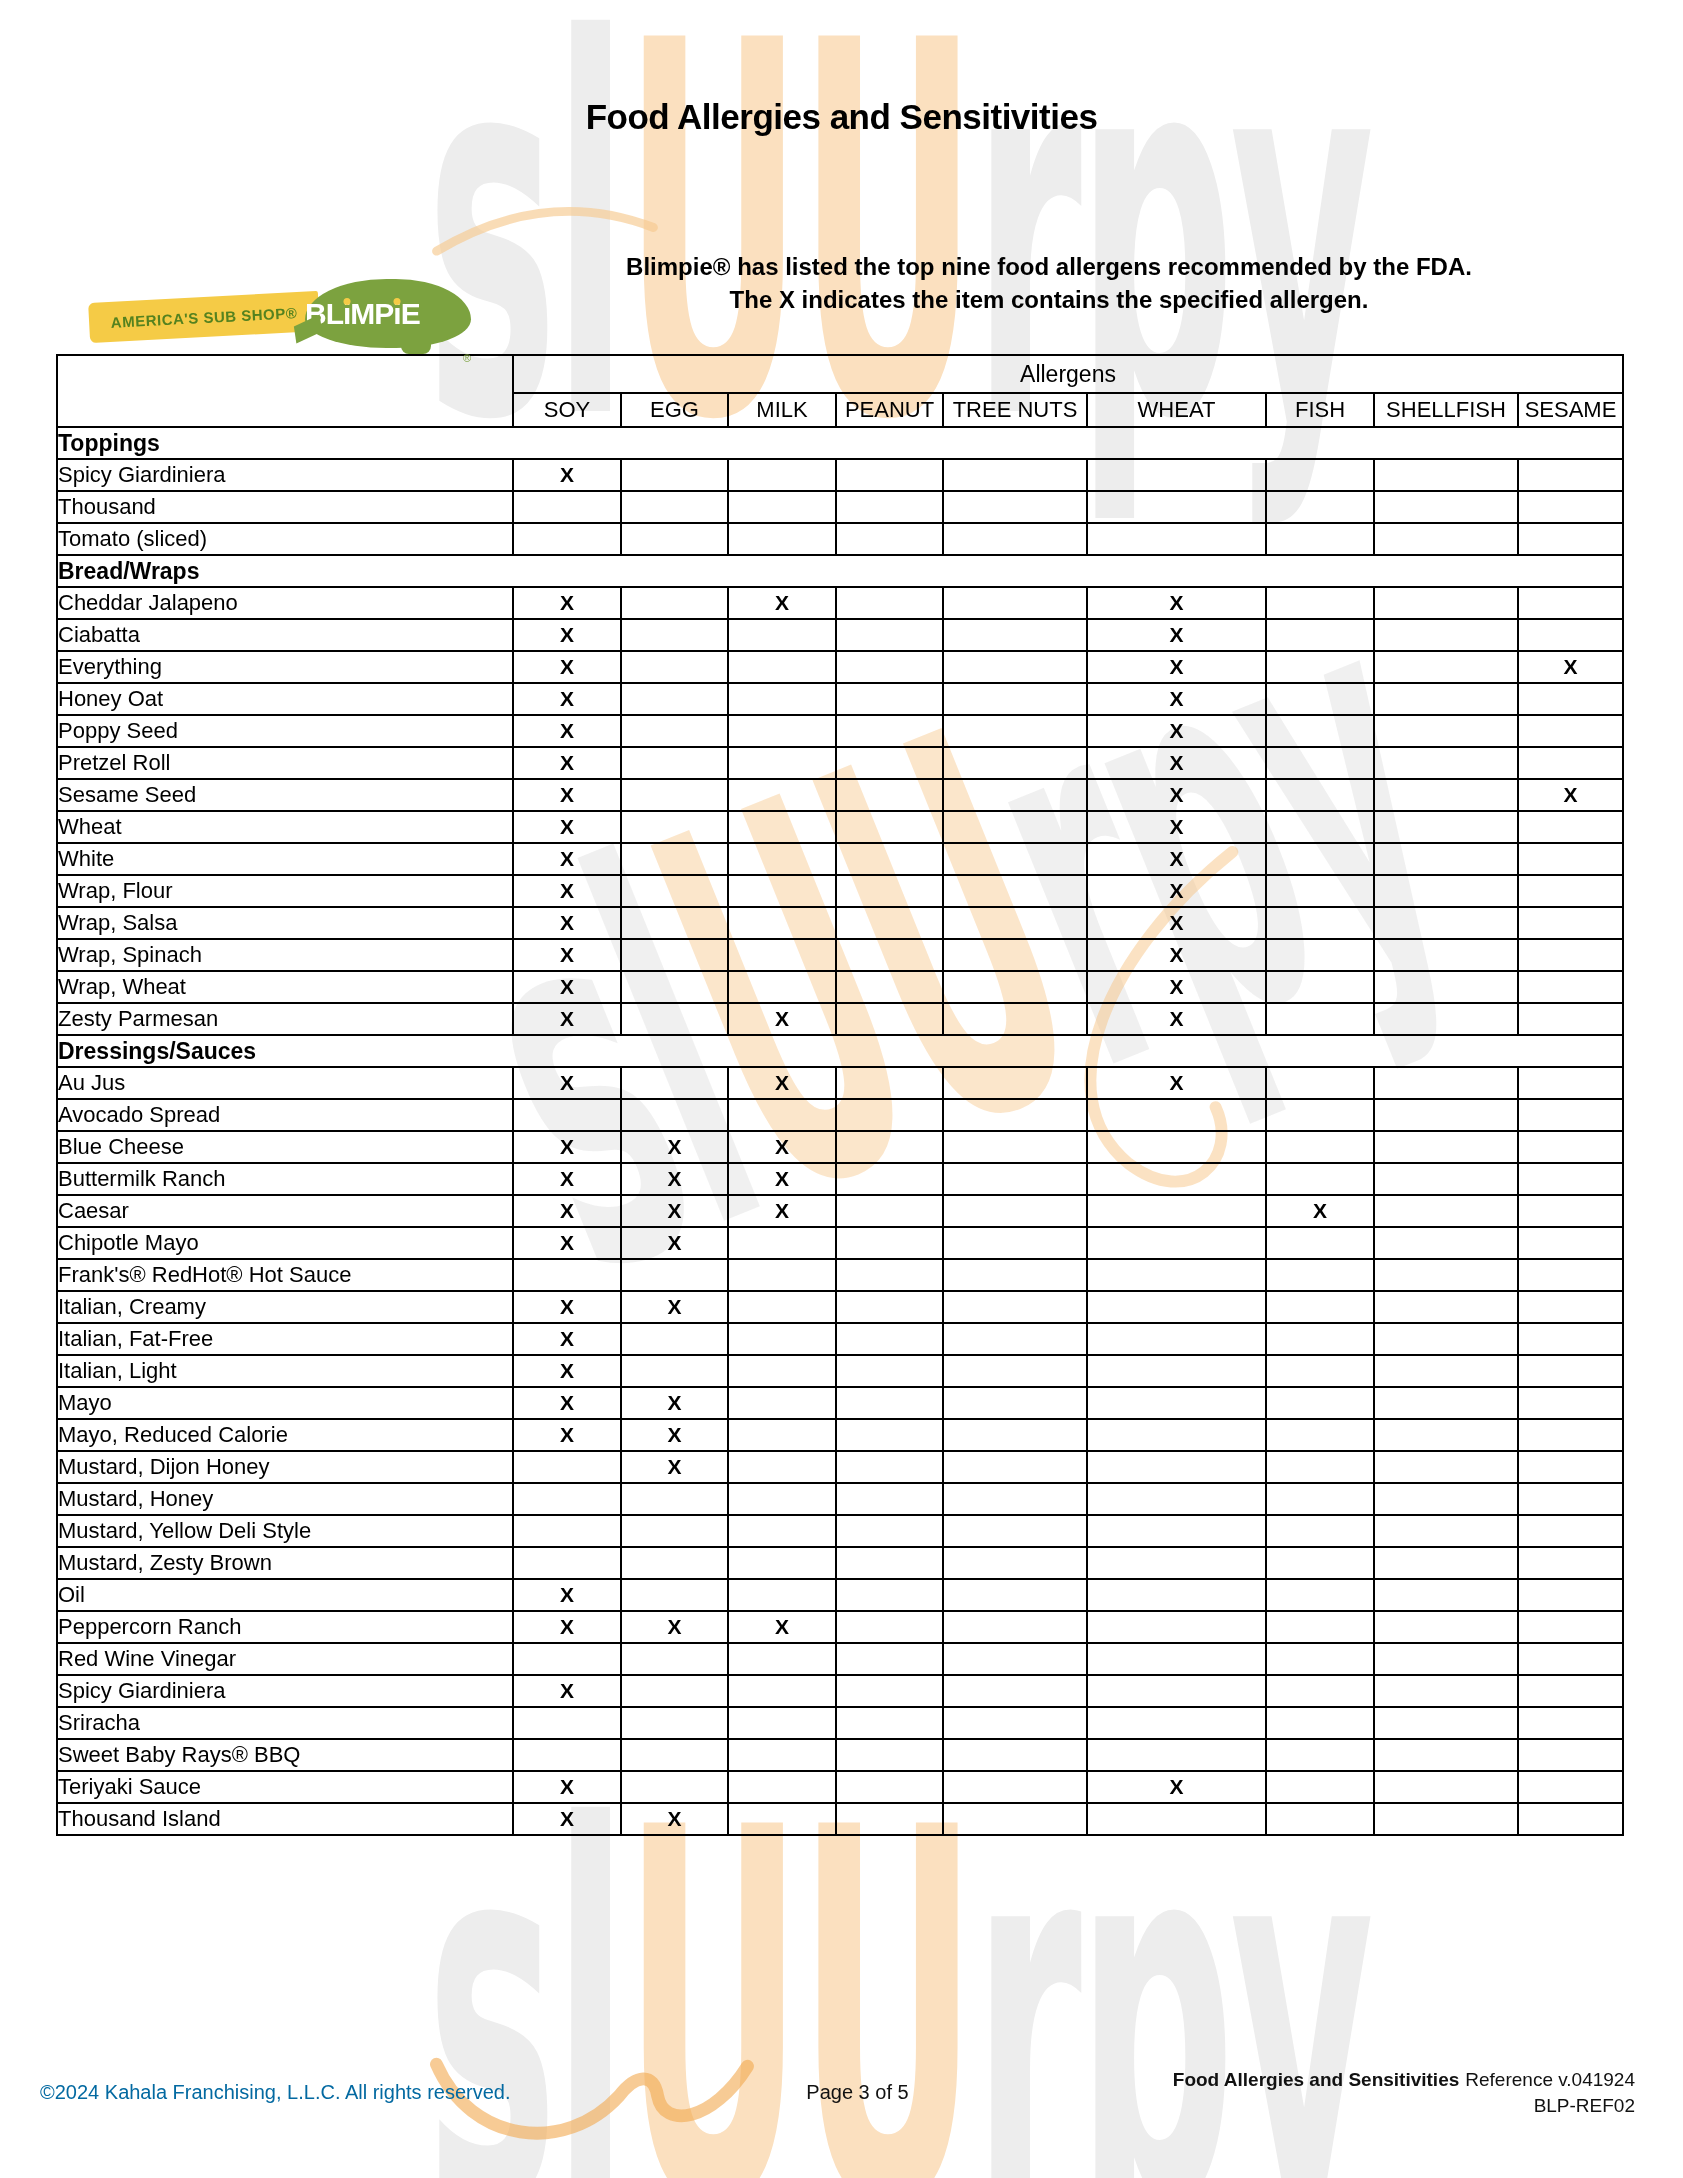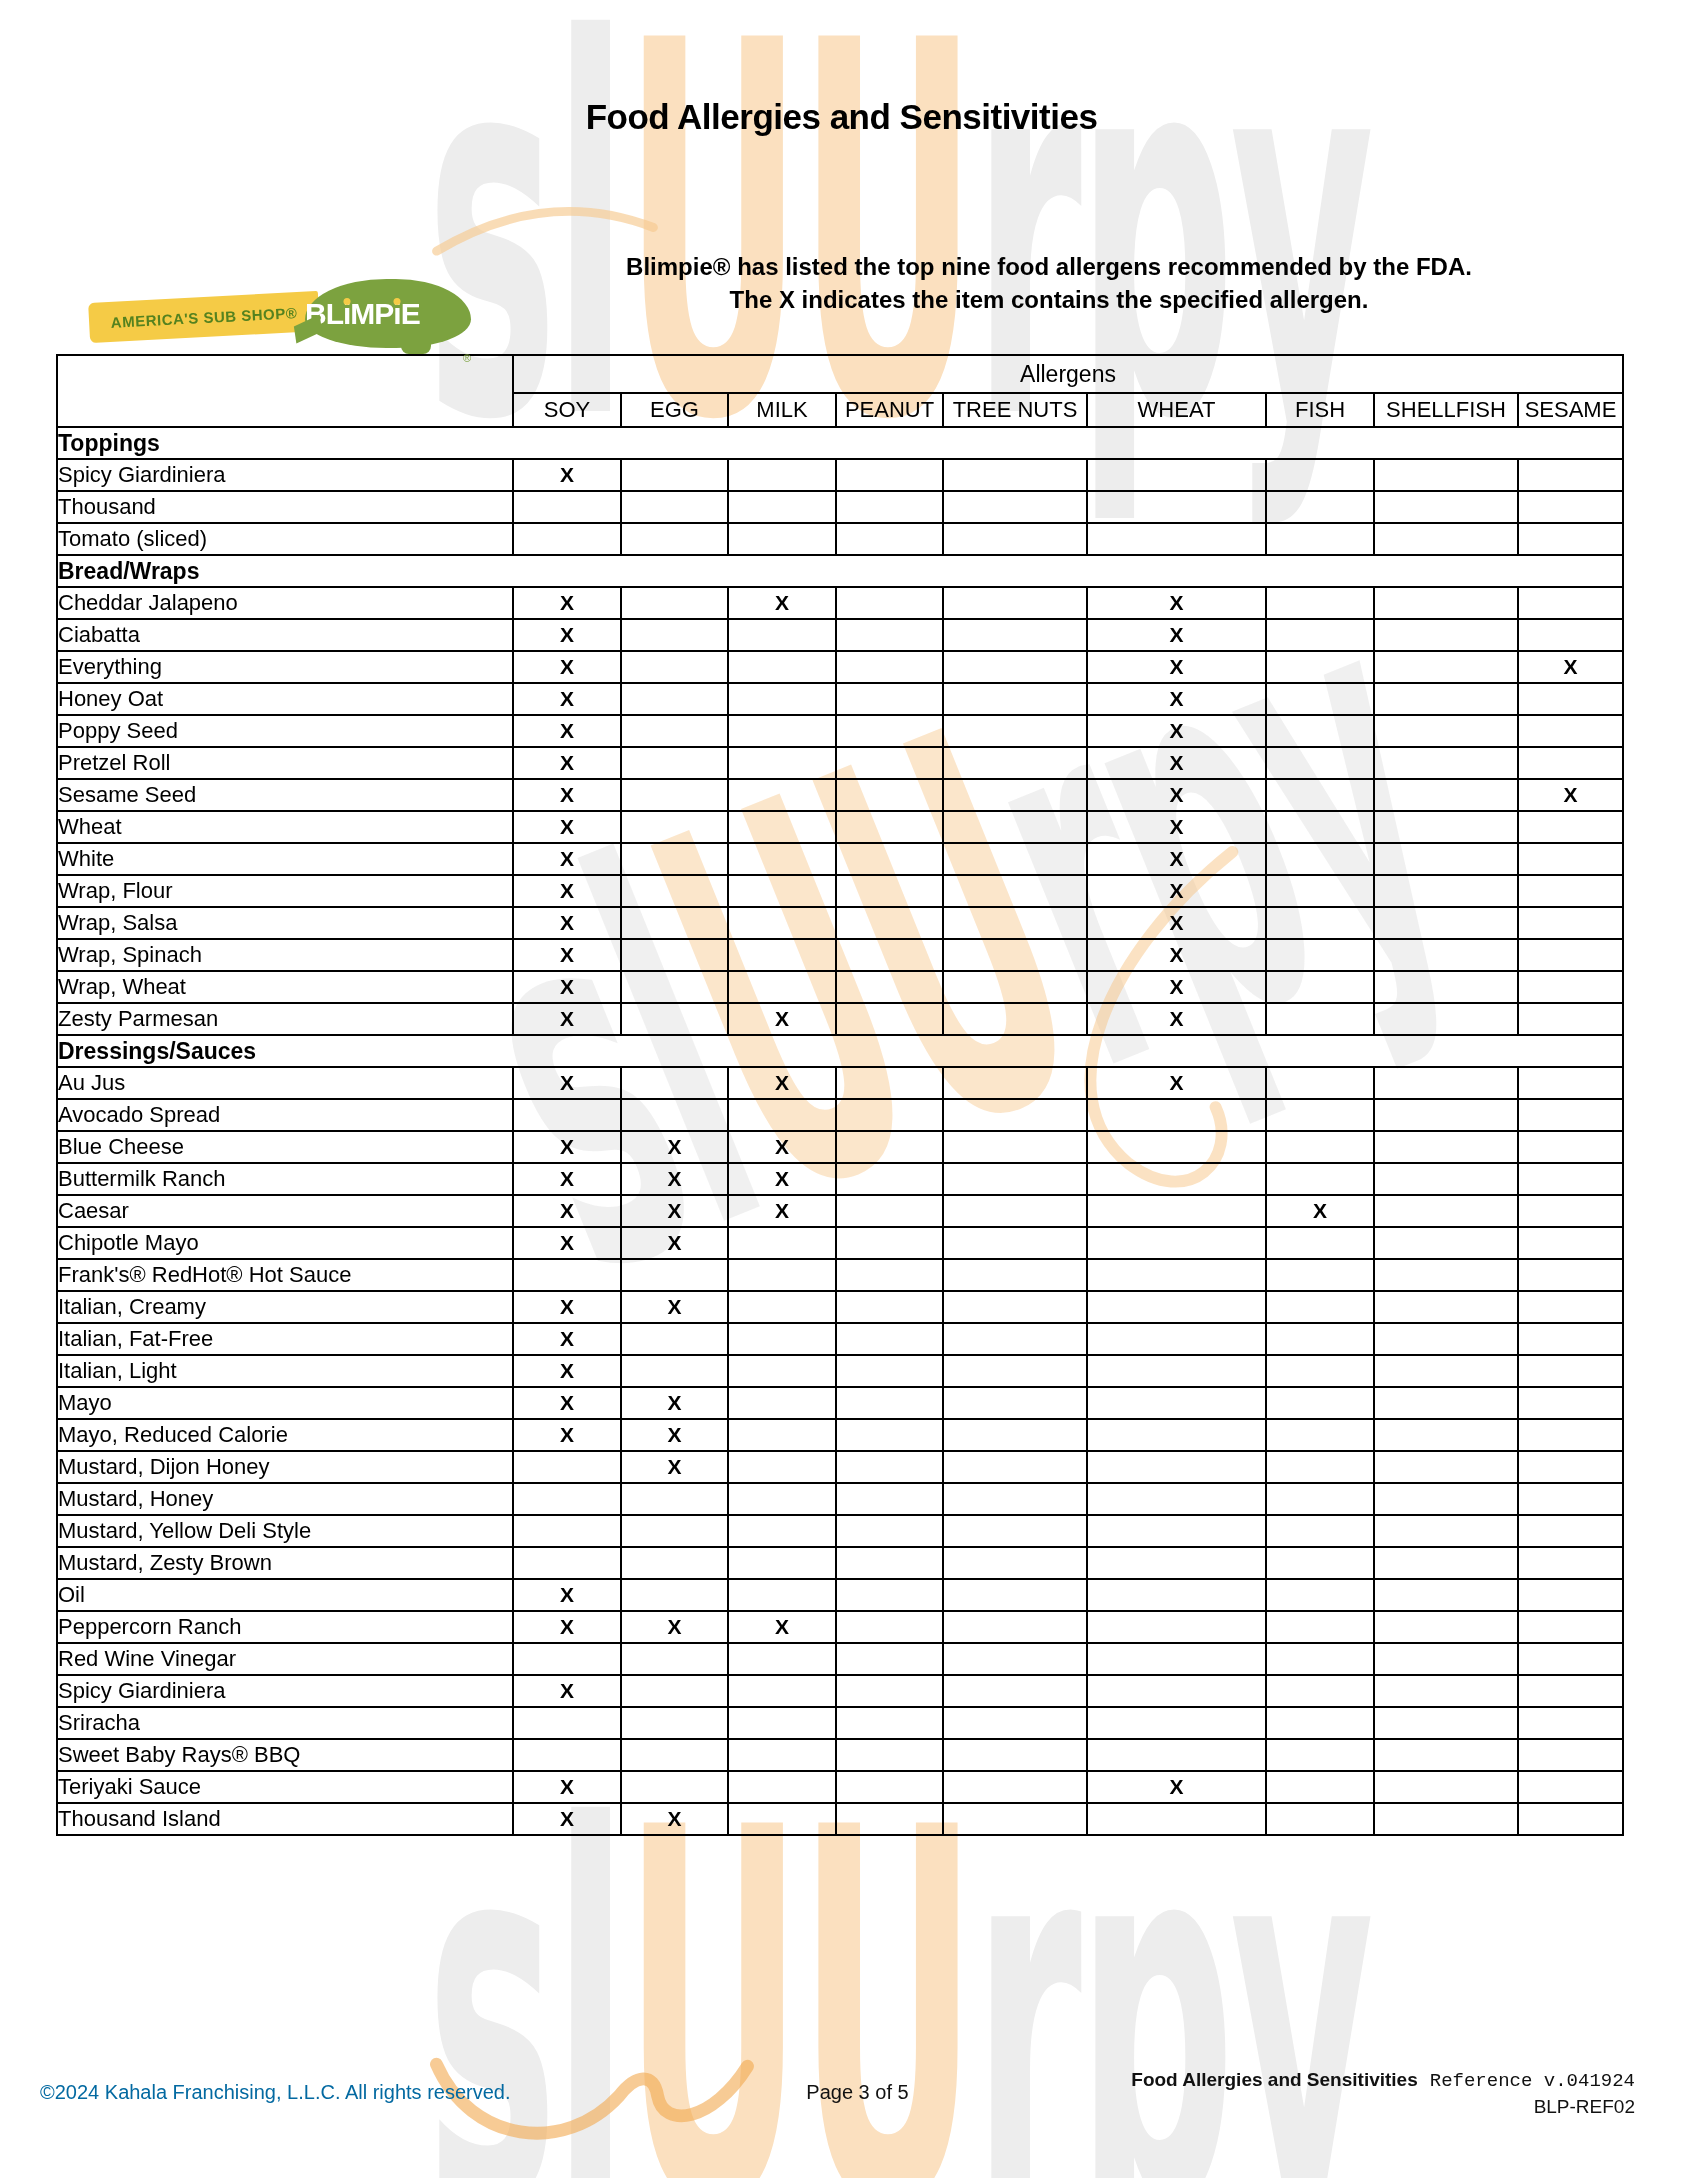--- a/index.html
+++ b/index.html
@@ -76,21 +76,21 @@
     padding-left:6px;
   }
   tr.data{height:32px;}
   td.item{font-size:22px; text-align:left; padding-left:6px;}
   td.mark{font-size:21px; font-weight:bold; text-align:center;}
   
   .footer-left{position:absolute; left:40px; top:2081px; font-size:20px; color:#0369a1; z-index:2;}
   .footer-center{position:absolute; left:0; width:1683px; top:2081px; text-align:center; font-size:20px; color:#111; z-index:2;margin-left:16px;}
   .footer-right{position:absolute; right:48px; top:2067px; text-align:right; font-size:19px; color:#111; z-index:2; line-height:26px;}
   .footer-right .b{font-weight:bold;}
-  .footer-right .rest{margin-left:12px;font-family:Liberation Mono, monospace;}
+  .footer-right .rest{margin-left:6px;}
 </style>
 </head>
 <body>
 
 <div class="page">
 
   <div class="wm wm-top"><span style="color: rgb(237, 237, 237);">s</span><span style="color: rgb(237, 237, 237);">l</span><span style="color: rgb(251, 224, 191);">U</span><span style="color: rgb(251, 224, 191);">U</span><span style="color: rgb(237, 237, 237);">r</span><span style="color: rgb(237, 237, 237);">p</span><span style="color: rgb(237, 237, 237);">y</span></div>
   <div class="wm wm-mid"><span style="color: rgb(237, 237, 237);">s</span><span style="color: rgb(237, 237, 237);">l</span><span style="color: rgb(251, 224, 191);">U</span><span style="color: rgb(251, 224, 191);">U</span><span style="color: rgb(237, 237, 237);">r</span><span style="color: rgb(237, 237, 237);">p</span><span style="color: rgb(237, 237, 237);">y</span></div>
   <div class="wm wm-bottom"><span style="color: rgb(237, 237, 237);">s</span><span style="color: rgb(237, 237, 237);">l</span><span style="color: rgb(251, 224, 191);">U</span><span style="color: rgb(251, 224, 191);">U</span><span style="color: rgb(237, 237, 237);">r</span><span style="color: rgb(237, 237, 237);">p</span><span style="color: rgb(237, 237, 237);">y</span></div>
 

